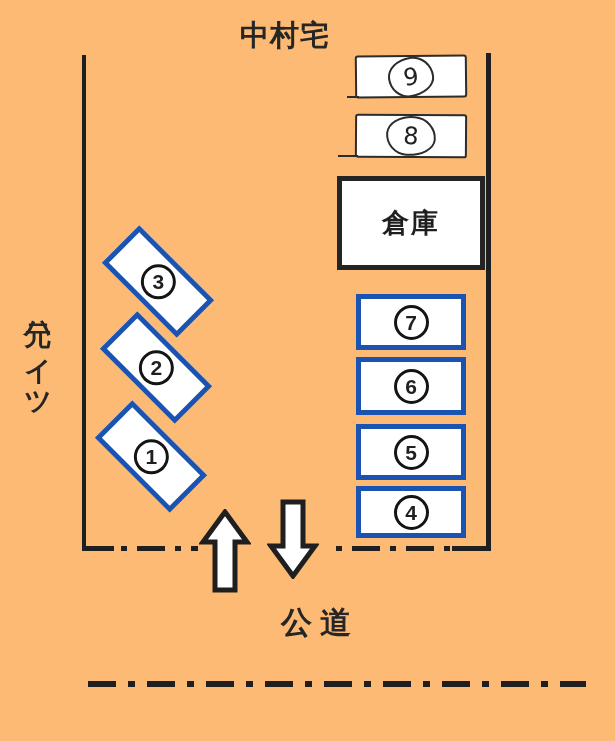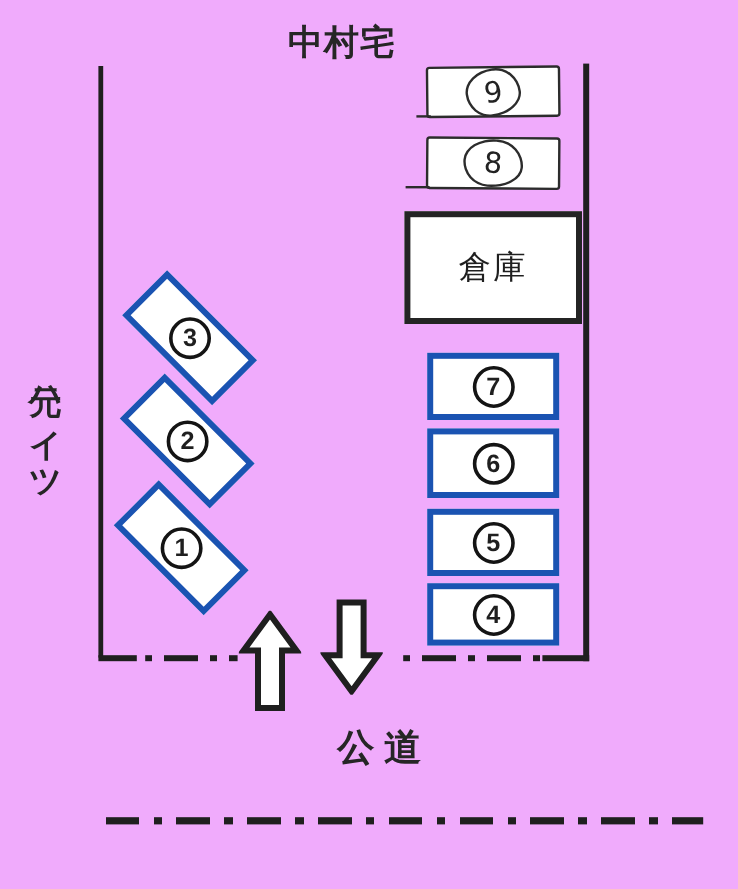--- a/index.html
+++ b/index.html
@@ -2,21 +2,21 @@
 <html style="--blue: #1a53b2; --ink: #1f1f1f;"><head>
 <meta charset="utf-8">
 <style>
   :root{
     --blue:#1a53b2;
     --ink:#1f1f1f;
   }
   html,body{margin:0;padding:0;background:#ffffff;}
   #canvas{
     position:relative;width:615px;height:741px;margin:0 auto;
-    background:#f0abfc;overflow:hidden;
+    background:#fdba74;overflow:hidden;
     font-family:"Liberation Sans","DejaVu Sans",sans-serif;color:var(--ink);
   }
   .abs{position:absolute;}
   
   .jp-label{font-weight:600;color:#262626;white-space:nowrap;}
   #top-label{left:240px;top:16px;font-size:29px;letter-spacing:1px;}
   #left-label{
     left:20px;top:302px;font-size:27px;letter-spacing:3px;
     writing-mode:vertical-rl;text-orientation:upright;height:150px;
   }
@@ -41,21 +41,21 @@
     background:repeating-linear-gradient(90deg,
       var(--ink) 0 28px, transparent 28px 40px,
       var(--ink) 40px 47px, transparent 47px 59px);
   }
   
   #warehouse-box{
     left:337px;top:176px;width:148px;height:94px;
     border:5px solid #242424;background:#fff;box-sizing:border-box;
     display:flex;align-items:center;justify-content:center;
   }
-  #warehouse-box .lbl{font-size:27px;font-weight:400;letter-spacing:2px;}
+  #warehouse-box .lbl{font-size:27px;font-weight:700;letter-spacing:2px;}
   
   .cnum{
     width:35px;height:35px;border:3px solid #141414;border-radius:50%;
     display:flex;align-items:center;justify-content:center;
     font-size:21px;font-weight:bold;background:transparent;line-height:1;
     box-sizing:border-box;
   }
   
   .bluebox{
     left:356px;width:110px;border:5px solid var(--blue);

